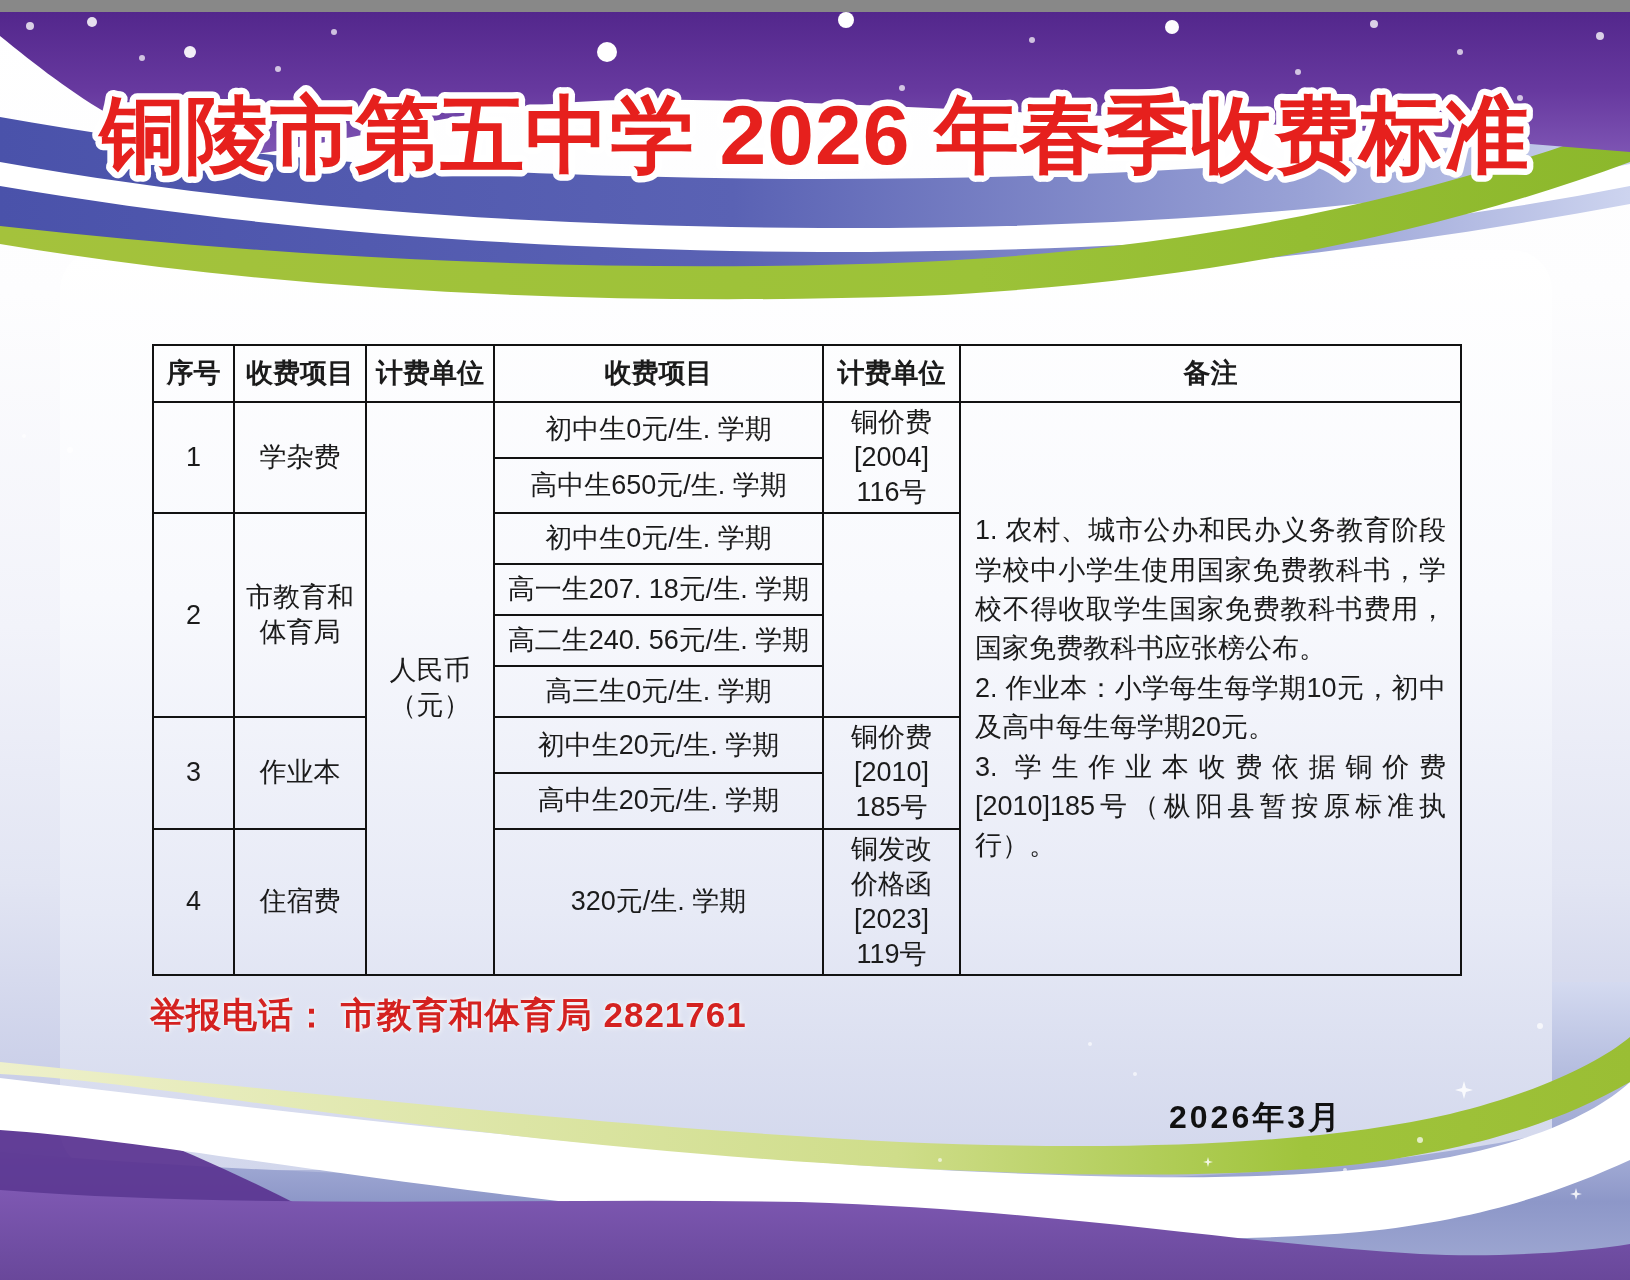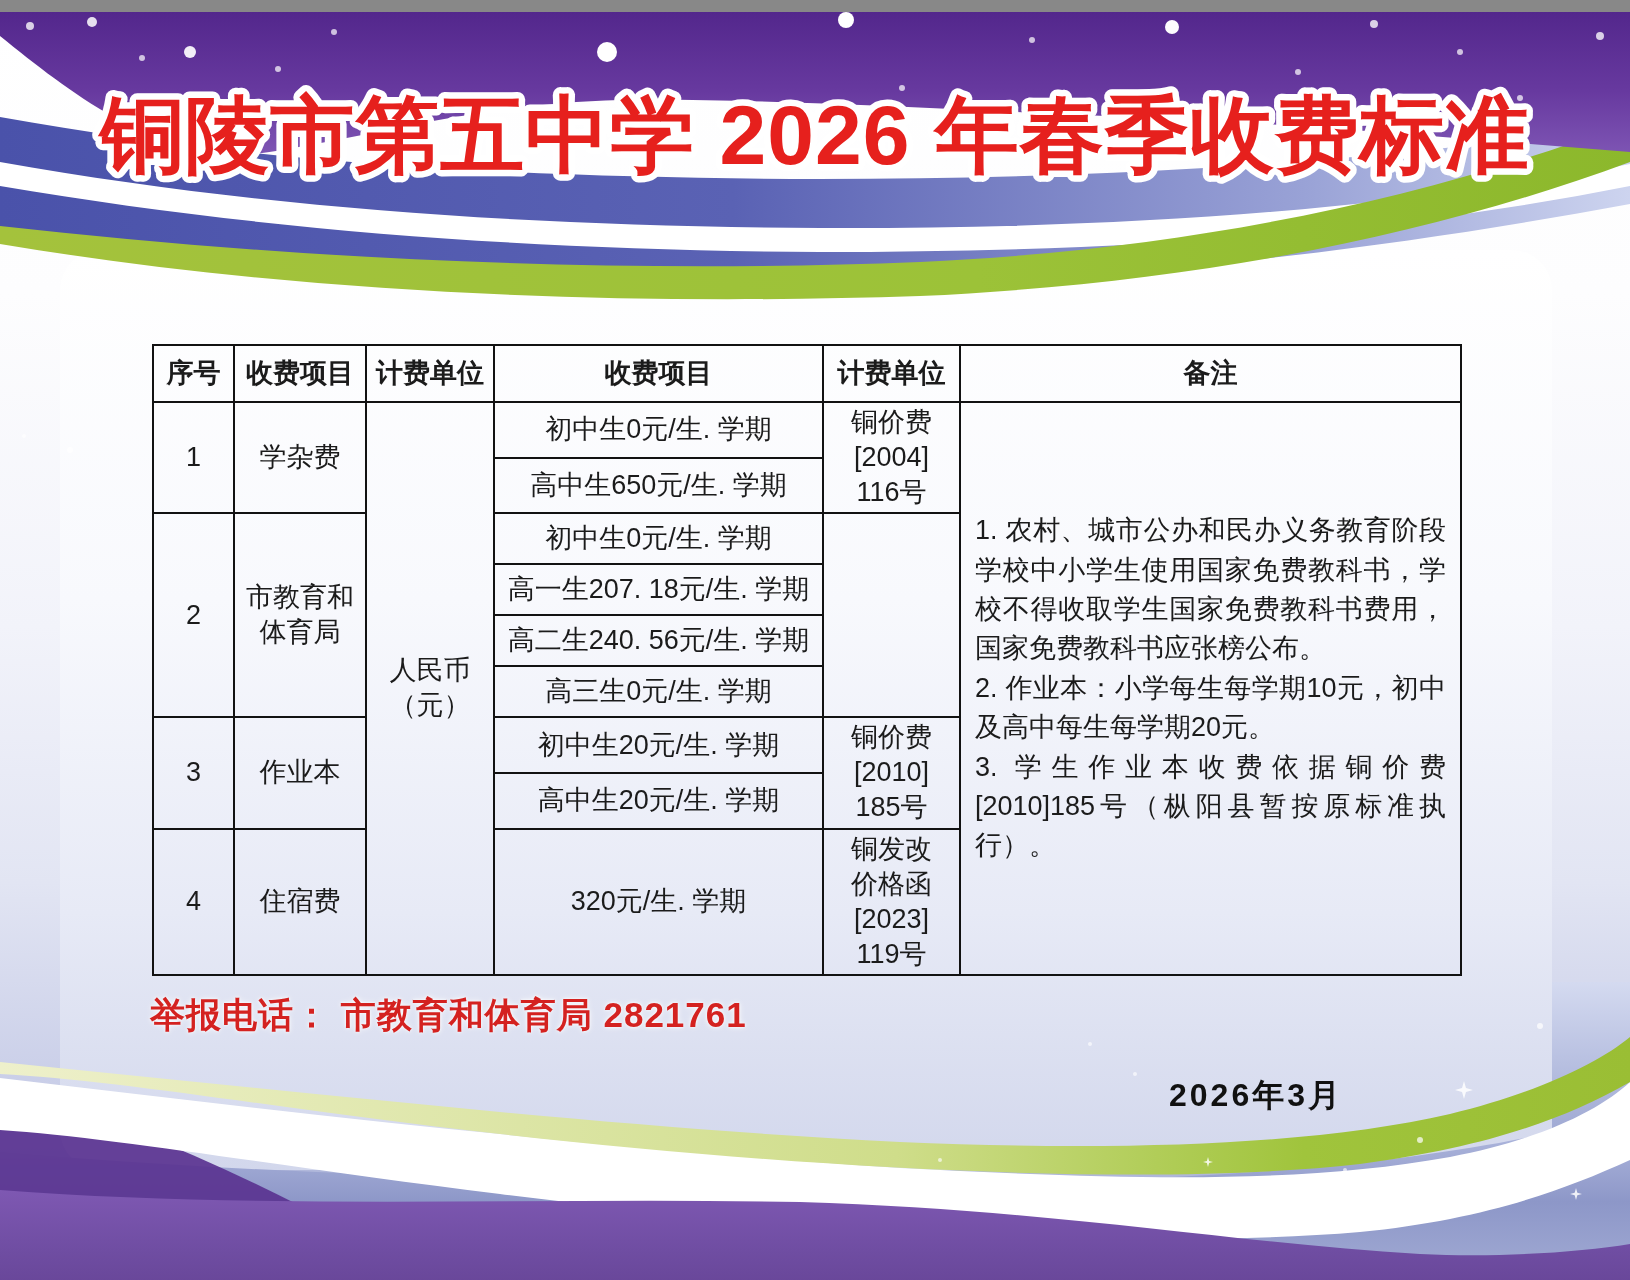--- a/index.html
+++ b/index.html
@@ -45,21 +45,21 @@
   .report-line{
     position:absolute;left:150px;top:980px;z-index:5;
     font-size:35px;font-weight:700;color:#d42220;letter-spacing:1px;
     text-shadow:0 0 3px rgba(255,255,255,.9),0 0 6px rgba(255,255,255,.8);
   }
   .footer-school,.footer-date{
     position:absolute;z-index:5;width:420px;text-align:center;
     color:#111;font-weight:600;font-size:32px;letter-spacing:2px;
   }
   .footer-school{left:1046px;top:1012px;}
-  .footer-date{left:1046px;top:1062px;letter-spacing:3px;}
+  .footer-date{left:1046px;top:1084px;letter-spacing:3px;}
   .sparkle{position:absolute;border-radius:50%;background:#ffffff;z-index:3;pointer-events:none;}
   .star4{
     position:absolute;background:#ffffff;z-index:3;pointer-events:none;
     clip-path:polygon(50% 0,61% 39%,100% 50%,61% 61%,50% 100%,39% 61%,0 50%,39% 39%);
   }
 </style>
 </head>
 <body>
 
 <div class="canvas">

